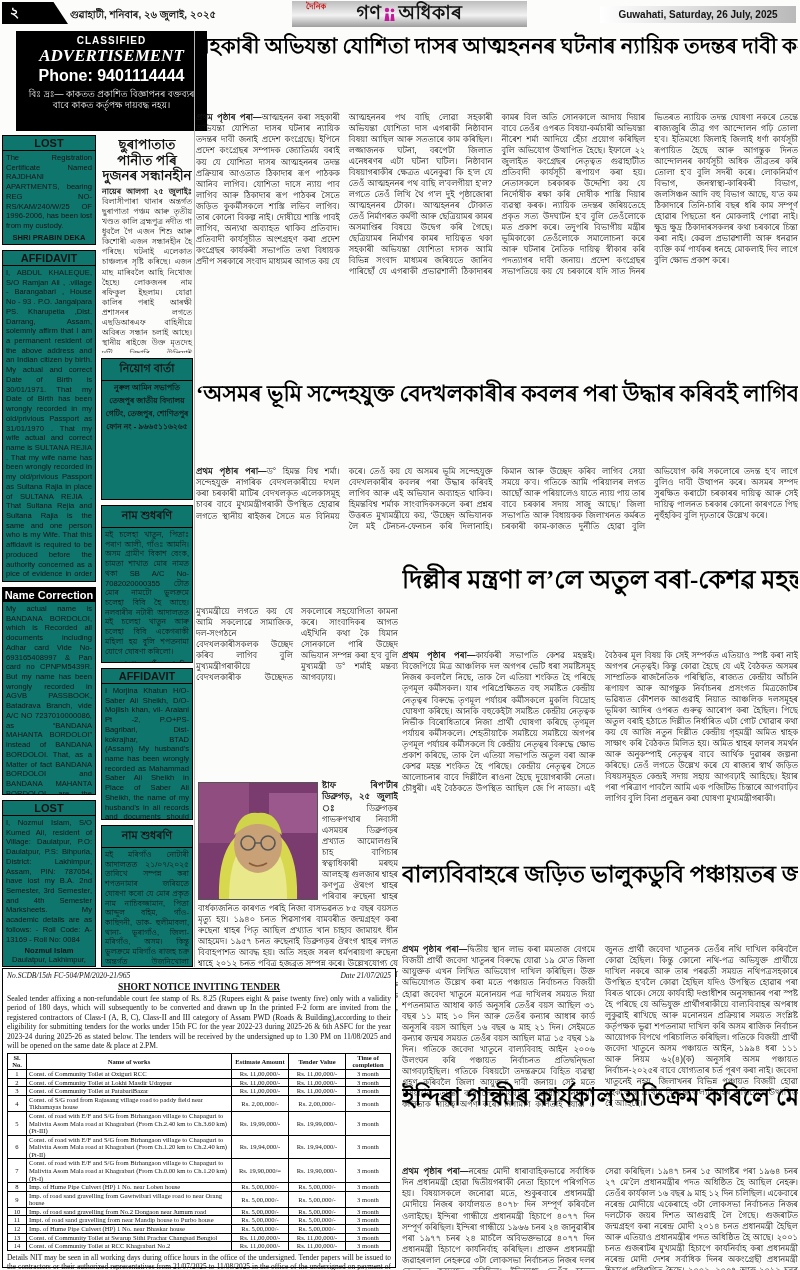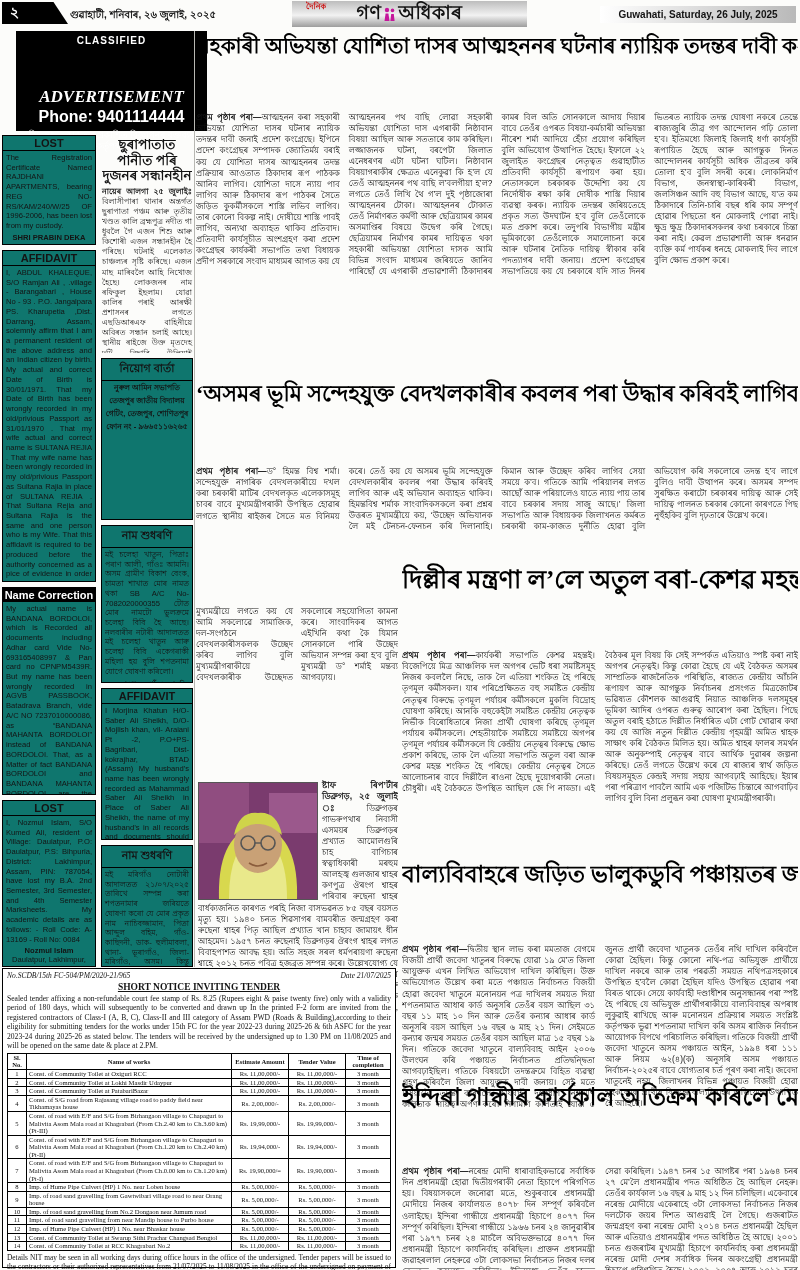--- a/index.html
+++ b/index.html
@@ -16,21 +16,21 @@
   .masthead .title{font-family:"Liberation Serif",serif;font-weight:800;font-size:19px;letter-spacing:.5px;}
   .masthead .tagline{position:absolute;left:14px;top:-1px;color:#cc1111;font-size:8px;font-weight:bold;}
   .mast-icon{display:inline-block;margin:0 2px;vertical-align:-2px;}
   .hdr-date-en{position:absolute;left:600px;top:6px;width:196px;height:17px;
                background:linear-gradient(90deg,#ffffff,#b9b9b9);display:flex;align-items:center;justify-content:center;
                font-size:10px;font-weight:bold;}
   
   .classified{position:absolute;left:16px;top:31px;width:191px;height:100px;background:#000;color:#fff;
               text-align:center;padding-top:4px;box-sizing:border-box;}
   .classified .c1{font-size:10px;font-weight:bold;letter-spacing:1px;}
-  .classified .c2{font-size:17px;font-weight:bold;font-style:italic;font-family:"Liberation Serif",serif;margin-top:41px;}
+  .classified .c2{font-size:17px;font-weight:bold;font-style:italic;font-family:"Liberation Serif",serif;}
   .classified .c3{font-size:16px;font-weight:bold;margin-top:1px;}
   .classified .c4{font-size:9px;margin-top:4px;padding:0 6px;line-height:1.25;}
   .rail{position:absolute;left:2px;top:135px;width:191px;height:832px;display:flex;gap:5px;}
   .railcol{display:flex;flex-direction:column;gap:5px;}
   .rc-a{width:94px;}.rc-b{width:92px;justify-content:space-between;}
   .adbox{border:1.5px solid #000;box-sizing:border-box;overflow:hidden;background:#0f766e;}
   .adbox .bh{font-weight:bold;text-align:center;font-size:11px;border-bottom:1.5px solid #000;padding:1px 0;}
   .adbox .bh.inv{background:#000;color:#fff;border-bottom:none;}
   .adbox .bb{padding:2px 3px;font-size:7.6px;line-height:1.28;text-align:justify;}
   .adbox .sig{text-align:center;font-weight:bold;font-size:7.6px;}
@@ -117,21 +117,21 @@
         <div class="bh">LOST</div>
         <div class="bb"><span>I, Nozmul Islam, S/O Kumed Ali, resident of Village: Daulatpur, P.O: Daulatpur, P.S: Bihpuria, District: Lakhimpur, Assam, PIN: 787054, have lost my B.A. 2nd Semester, 3rd Semester, and 4th Semester Marksheets. My academic details are as follows: - Roll Code: A-13169 - Roll No: 0084</span></div>
         <div class="sig"><span>Nozmul Islam</span><br><span style="font-weight:normal">Daulatpur, Lakhimpur, Assam Phone: 7896424240</span></div>
       </div>
     </div>
     <div class="railcol rc-b">
       <div style="height:218px;overflow:hidden;">
         <div class="as-head2">ছুৰাপাতাত পানীত পৰি দুজনৰ সন্ধানহীন</div>
         <div class="as-body"><b>নায়েৰ আলগা ২৫ জুলাইঃ </b><span>বিলাসীপাৰা থানাৰ অন্তৰ্গত ছুৰাপাতা পঞ্চম আৰু তৃতীয় খণ্ডত কালি ব্ৰহ্মপুত্ৰ নদীত গা ধুবলৈ গৈ এজন শিশু আৰু কিশোৰী এজন সন্ধানহীন হৈ পৰিছে। ঘটনাই এলেকাত চাঞ্চল্যৰ সৃষ্টি কৰিছে। এজন মাছ মাৰিবলৈ আহি নিখোজ হৈছে। লোকজনৰ নাম ৰফিকুল ইছলাম। যোৱা কালিৰ পৰাই আৰক্ষী প্ৰশাসনৰ লগতে এছডিআৰএফ বাহিনীয়ে অবিৰত সন্ধান চলাই আছে। স্থানীয় ৰাইজে উক্ত মৃতদেহ দুটি বিছাৰি উলিয়াই পৰিয়ালক সমজাই দিবলৈ অনুৰোধ জনাইছে।</span></div>
       </div>
-      <div class="adbox" style="height:162px">
+      <div class="adbox" style="height:142px">
         <div class="bh">নিয়োগ বাৰ্তা</div>
         <div class="sig"><span>নুৰুল আমিন সভাপতি তেজপুৰ জাতীয় বিদ্যালয় গেটিং, তেজপুৰ, শোণিতপুৰ ফোন নং - ৯৬৬৫১১৬২৬৫</span></div>
       </div>
       <div class="adbox" style="height:158px">
         <div class="bh">নাম শুধৰণি</div>
         <div class="bb"><span>মই চলেহা খাতুন, পিতাঃ পৰাণ আলী, গাঁওঃ আমনি। অসম গ্ৰামীণ বিকাশ বেংক, চামতা শাখাত মোৰ নামত থকা SB A/C No-7082020000355 টোত মোৰ নামটো ভুলক্ৰমে চলেহা বিবি হৈ আছে। নলবাৰীৰ নটাৰী আদালতত মই চলেহা খাতুন আৰু চলেহা বিবি একেগৰাকী মহিলা হয় বুলি শপতনামা যোগে ঘোষণা কৰিলো।</span></div>
         <div class="sig"><span>চলেহা খাতুন গাঁৱঃ আমনি থানাঃ বেলশৰ। জিলাঃ নলবাৰী।</span></div>
       </div>
       <div class="adbox" style="height:152px">
         <div class="bh">AFFIDAVIT</div>

